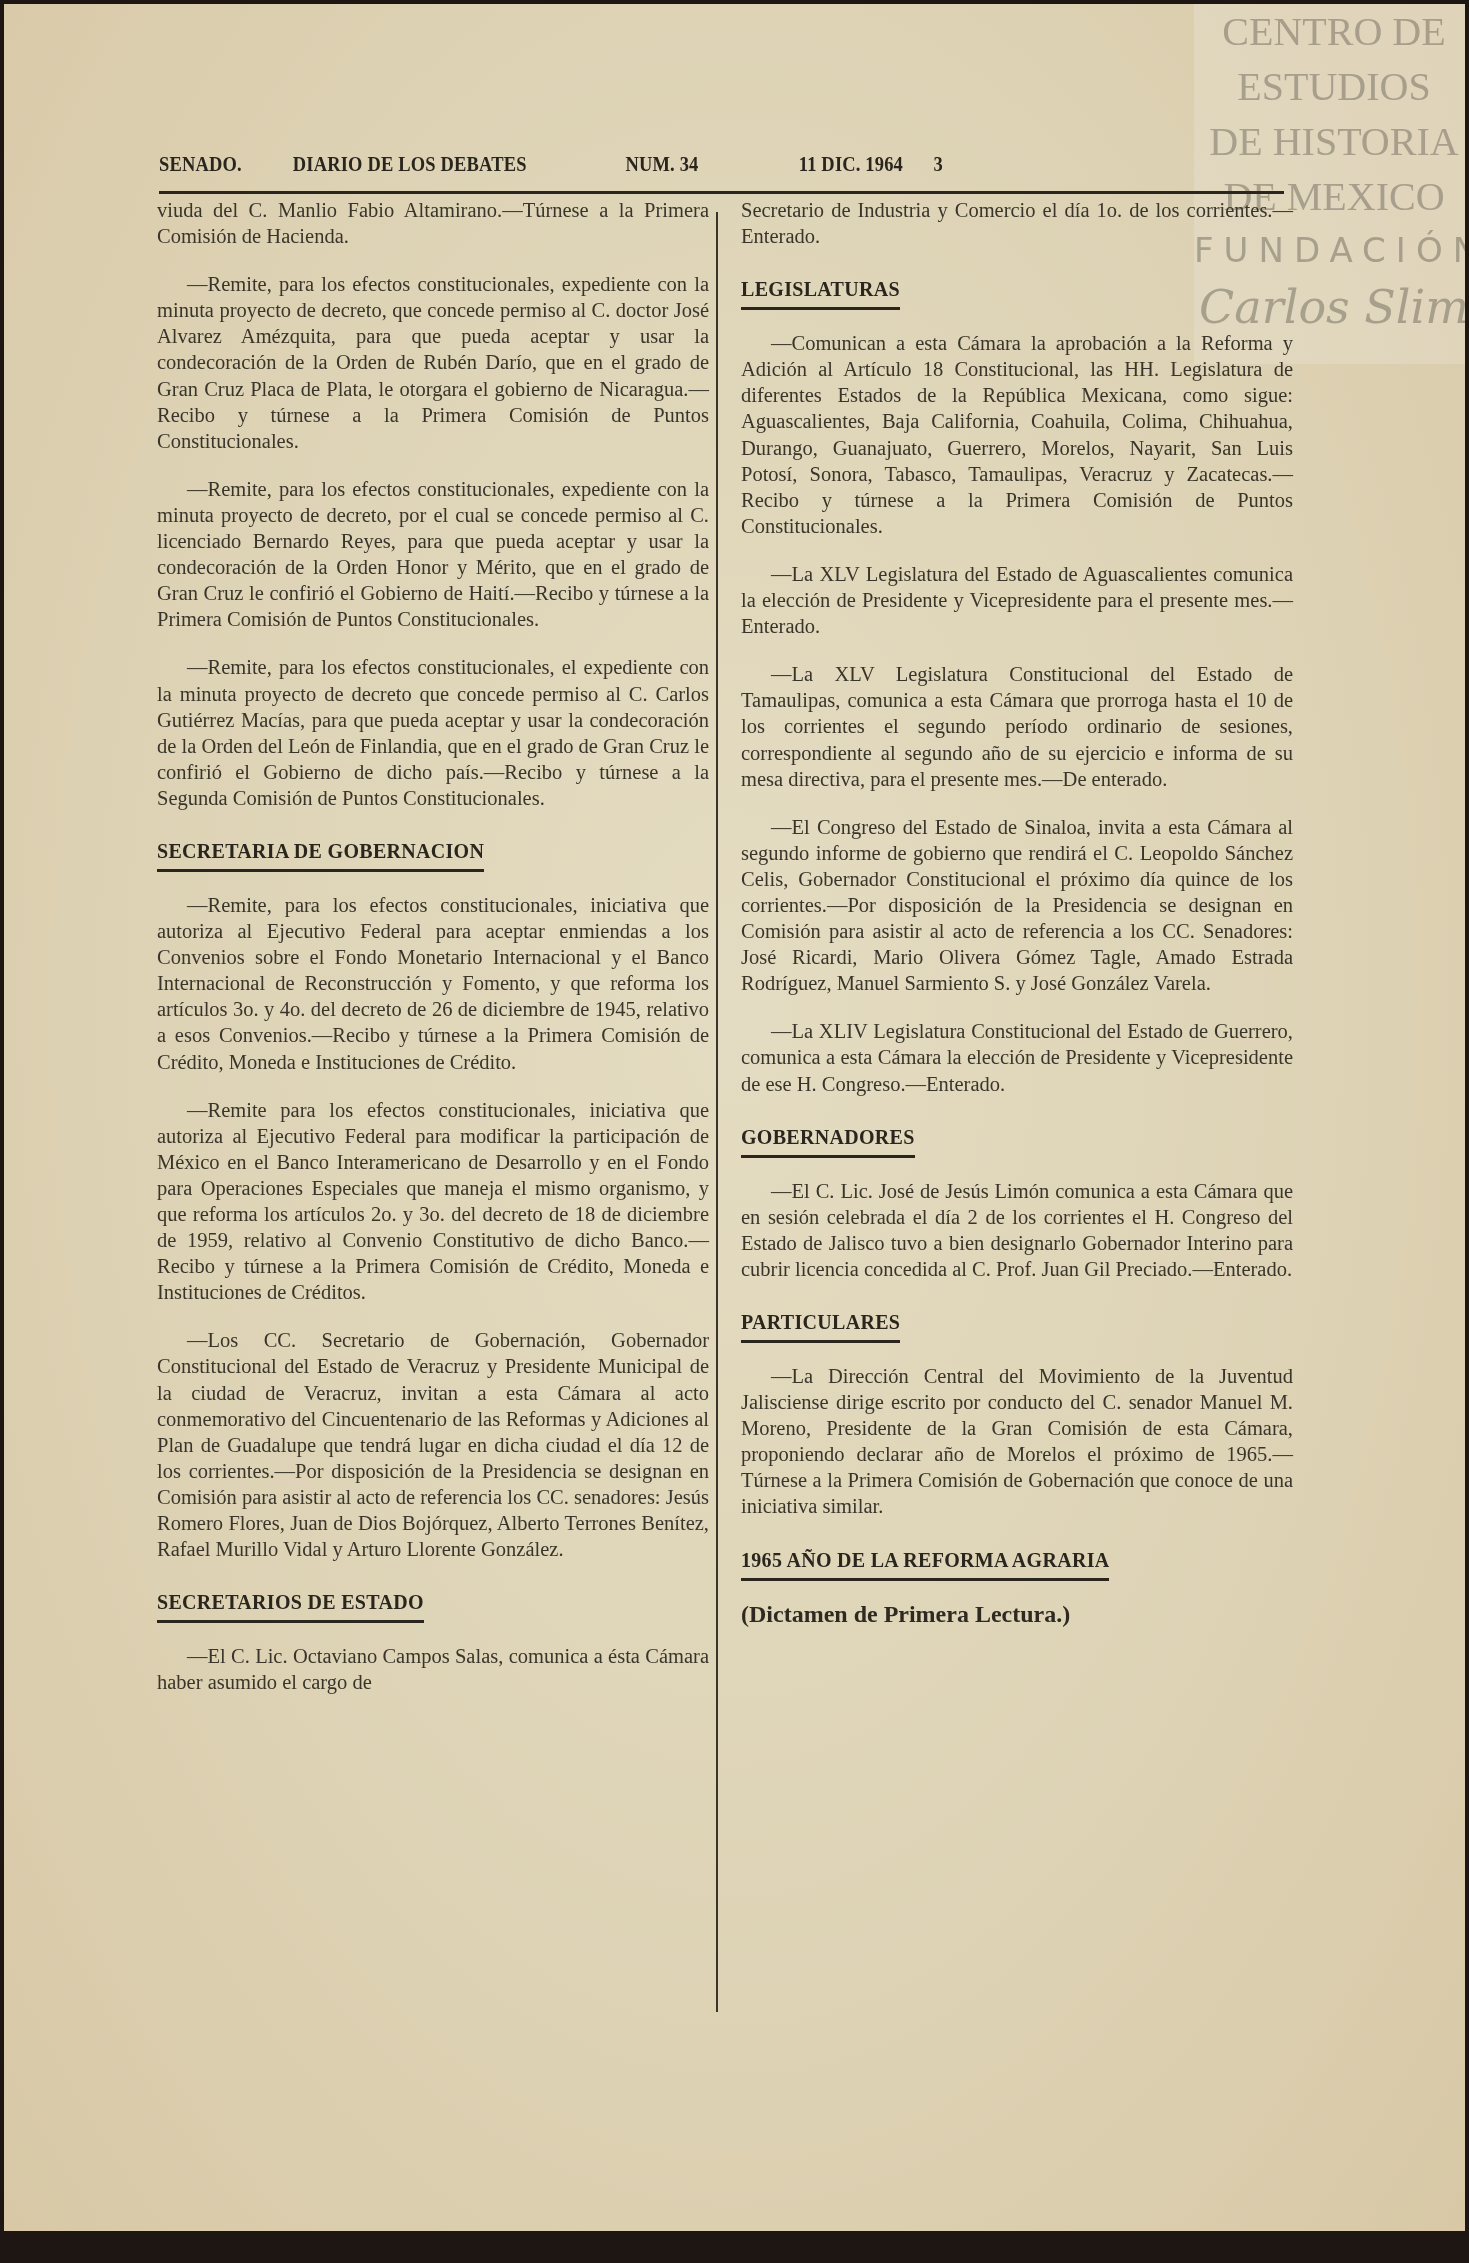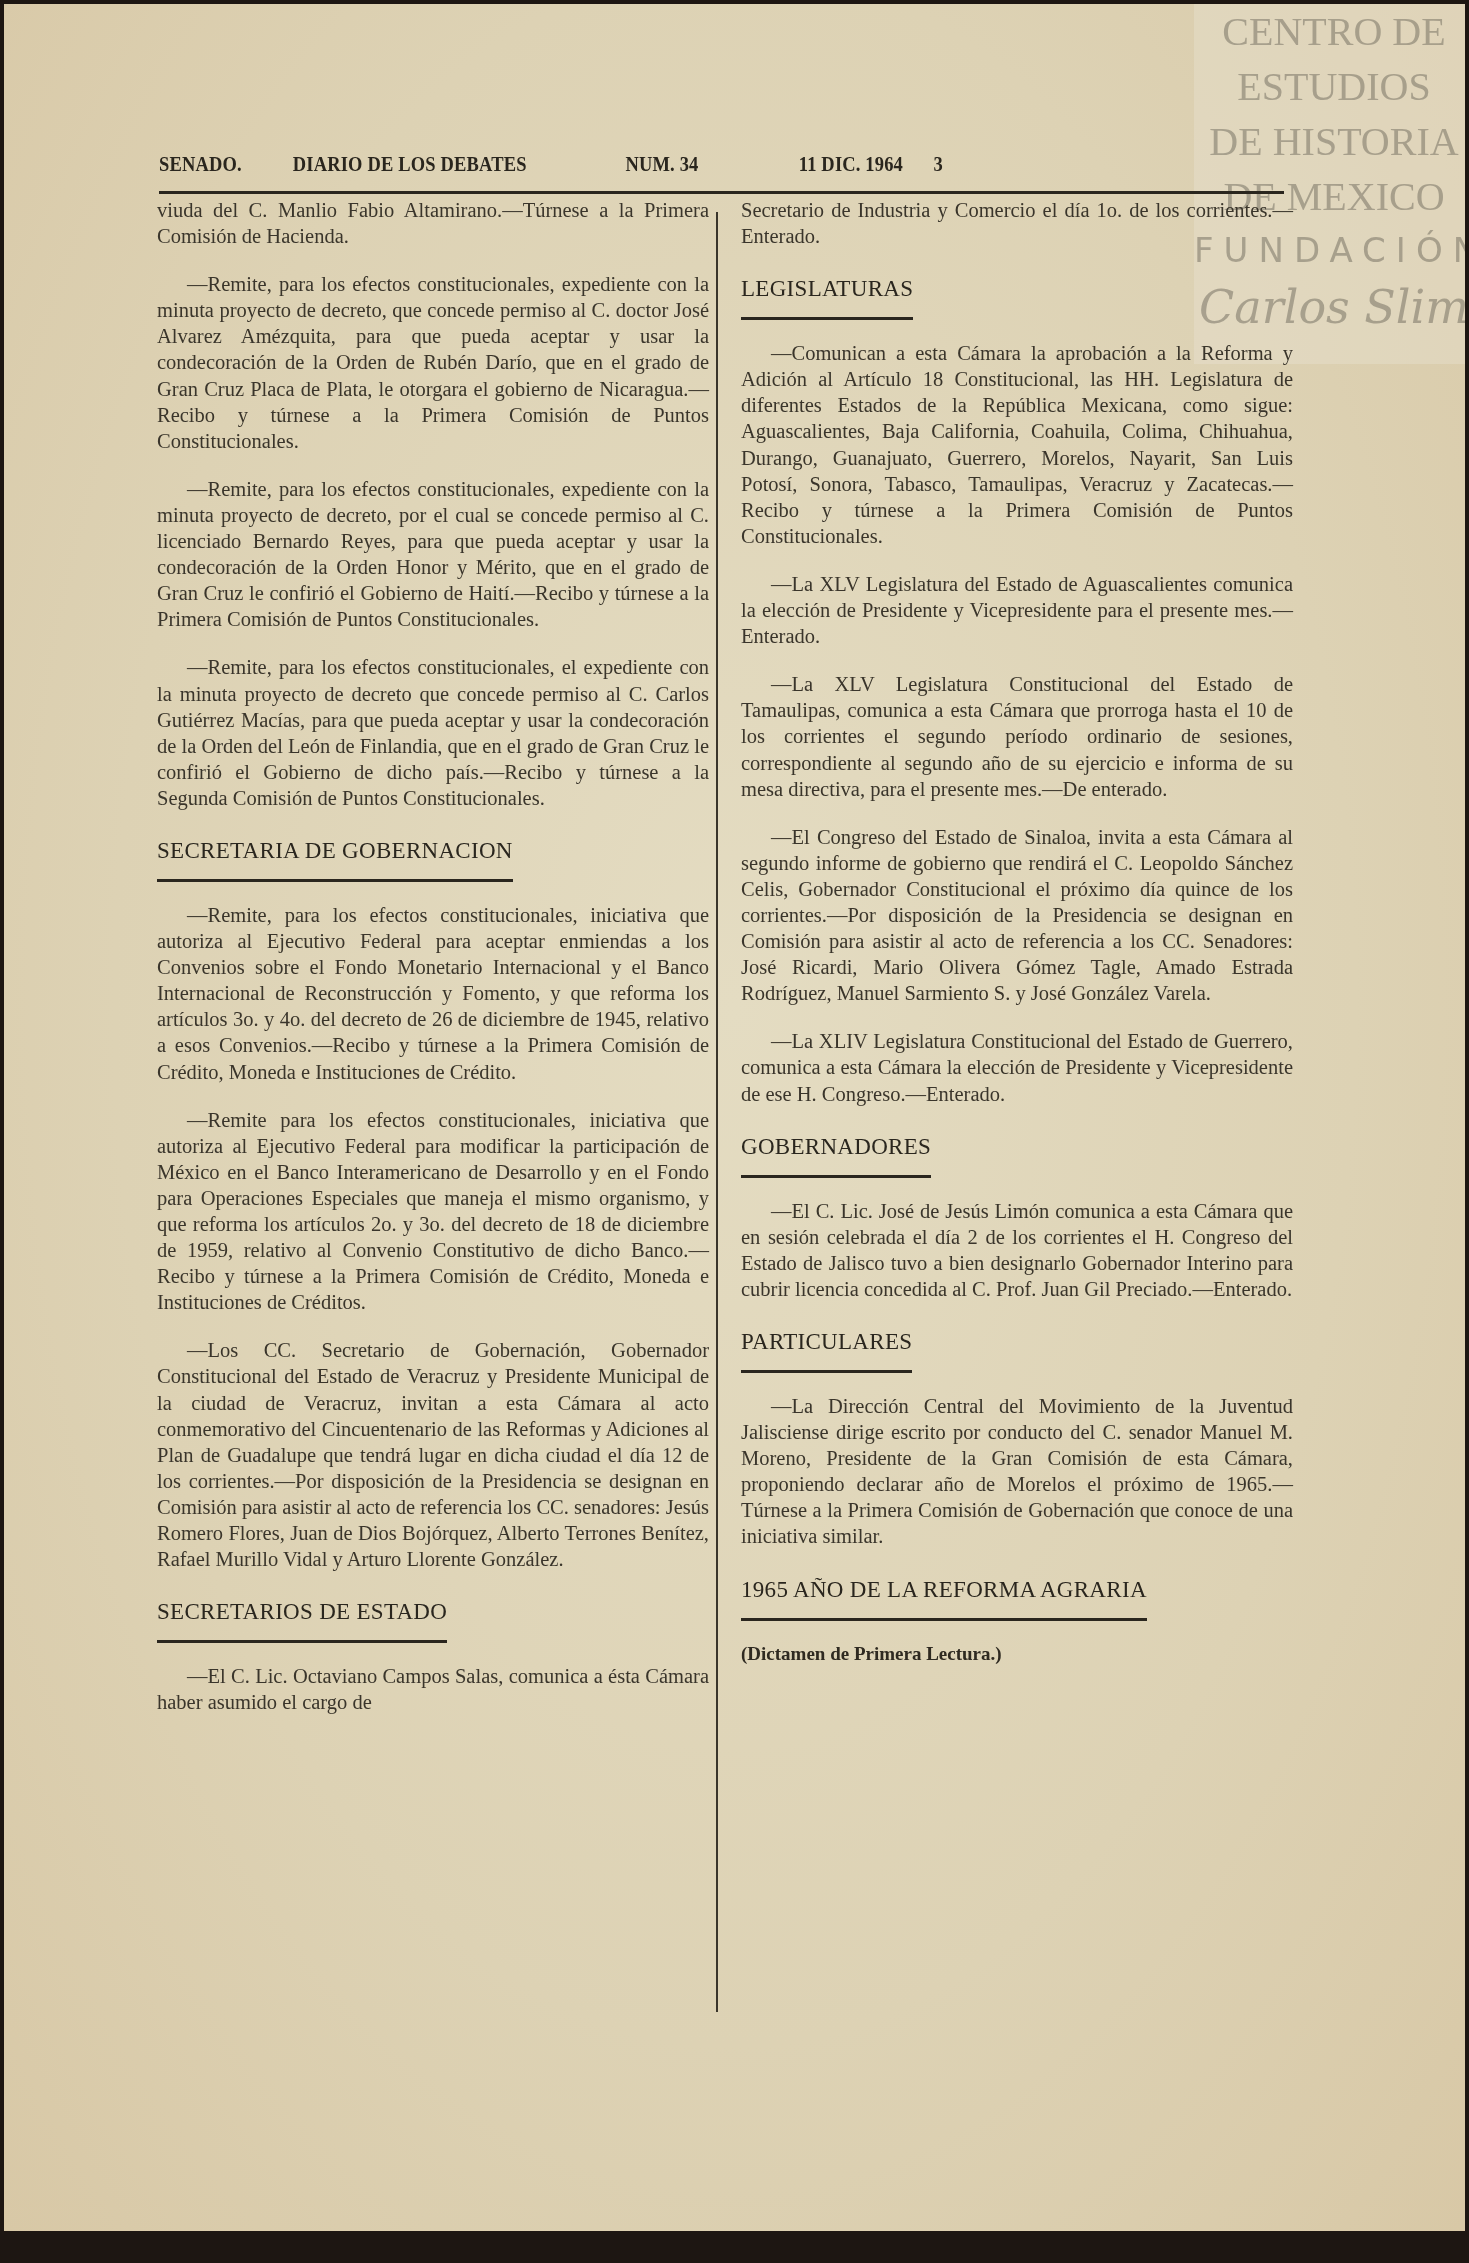--- a/index.html
+++ b/index.html
@@ -30,25 +30,25 @@
   }
   .col.left { left: 153px; }
   .col.right { left: 737px; width: 552px; }
   .divider {
     position: absolute; left: 712px; top: 208px; width: 2px; height: 1800px;
     background: #3a352b;
   }
   p { margin: 0 0 22px 0; text-indent: 30px; }
   p.cont { text-indent: 0; }
   h2 {
-    display: inline-block; margin: 4px 0 20px 0; padding-bottom: 14px;
-    font-size: 23px; font-weight: normal; color: #2a261e;
+    display: inline-block; margin: 4px 0 20px 0; padding-bottom: 4px;
+    font-size: 20px; font-weight: bold; color: #2a261e;
     border-bottom: 3px solid #2a261e; letter-spacing: 0.3px; line-height: 28px;
   }
-  .sub { font-weight: bold; font-size: 19px; text-indent: 0; margin-bottom: 14px; color: #2f2a21;}
+  .sub { font-weight: bold; font-size: 24px; text-indent: 0; margin-bottom: 14px; color: #2f2a21;}
   .speaker { font-weight: bold; }
   .watermark {
     position: absolute; left: 1190px; top: 0px; width: 280px; height: 360px;
     background: rgba(235,230,215,0.35);
     color: rgba(120,115,100,0.55); text-align: center;
   }
   .wm-line { font-family: "Liberation Serif", serif; font-size: 40px; line-height: 55px; }
   .wm-fund { font-family: "DejaVu Sans", sans-serif; font-size: 34px; letter-spacing: 10px; margin-top: 6px; }
   .wm-sig { font-family: "DejaVu Serif", serif; font-style: italic; font-size: 46px; margin-top: 10px; }
 </style>

